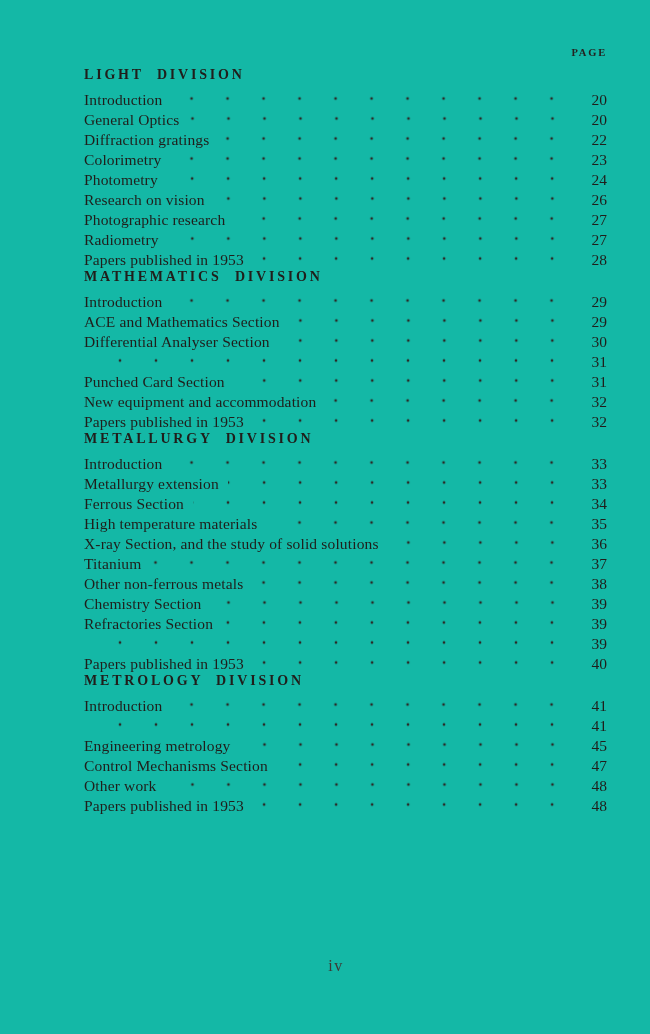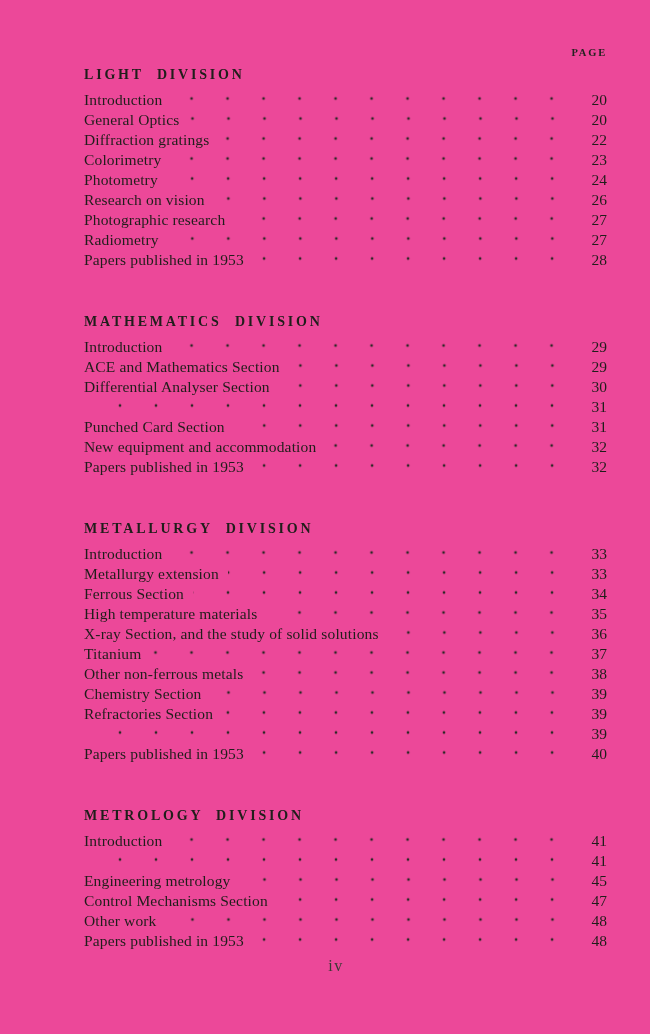--- a/index.html
+++ b/index.html
@@ -6,36 +6,36 @@
   body {
     width: 650px; height: 1034px;
     background: #ffffff;
     font-family: "Liberation Serif", "DejaVu Serif", serif;
     color: #211f1c;
     overflow: hidden;
   }
   .page {
     position: relative;
     width: 650px; height: 1034px;
-    background: #ec4899;
+    background: #14b8a6;
   }
   .page-label {
     position: absolute;
     top: 47px; right: 43px;
     font-size: 10.5px;
     font-weight: bold;
     letter-spacing: 1.8px;
     color: #242220;
   }
   .toc {
     position: absolute;
     top: 68px; left: 84px;
     width: 523px;
   }
-  .toc-section + .toc-section { margin-top: 45px; }
+  .toc-section + .toc-section { }
   .sec-title {
     font-size: 14px;
     font-weight: bold;
     letter-spacing: 2.8px;
     word-spacing: 7px;
     color: #201e1b;
     line-height: 13px;
     margin-bottom: 9px;
     white-space: nowrap;
   }

